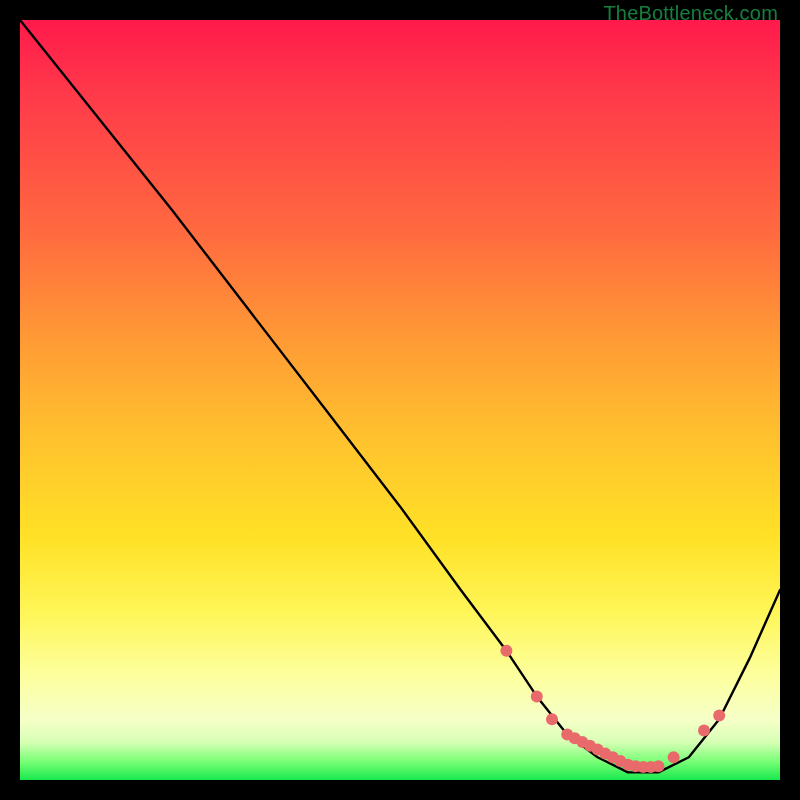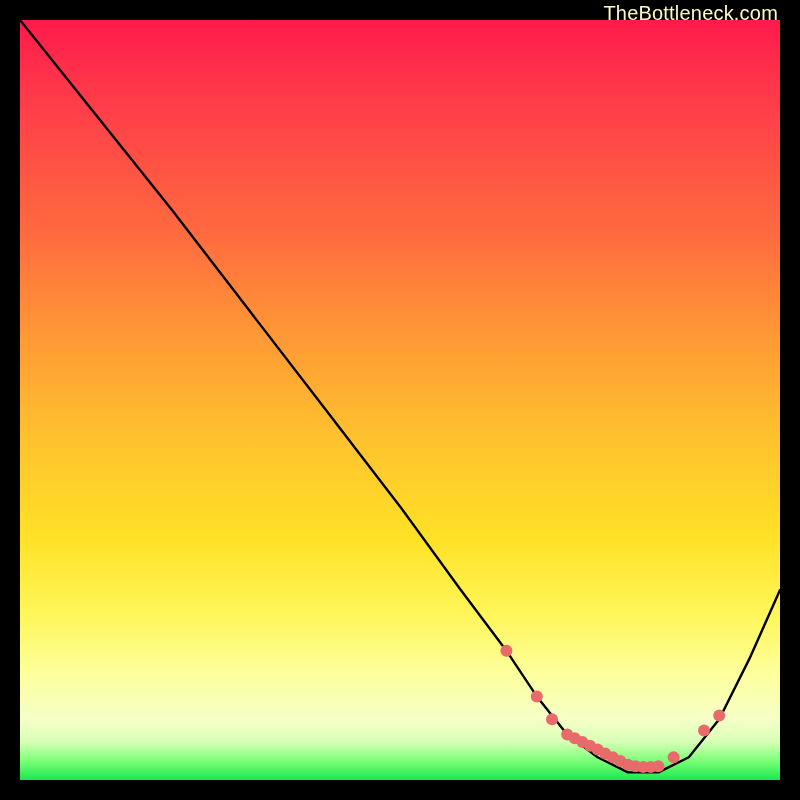--- a/index.html
+++ b/index.html
@@ -39,21 +39,21 @@
       #f6ffc7 92%,
       #d7ffb5 95%,
       #7bff77 97.5%,
       #19e84e 100%
     );
   }
   .watermark {
     position: absolute;
     top: 2px;
     right: 22px;
-    color: #fef9c3;
+    color: #15803d;
     font-size: 20px;
     letter-spacing: 0.2px;
     font-weight: 500;
   }
   svg.curve {
     position: absolute;
     top: 0;
     left: 0;
     width: 760px;
     height: 760px;

